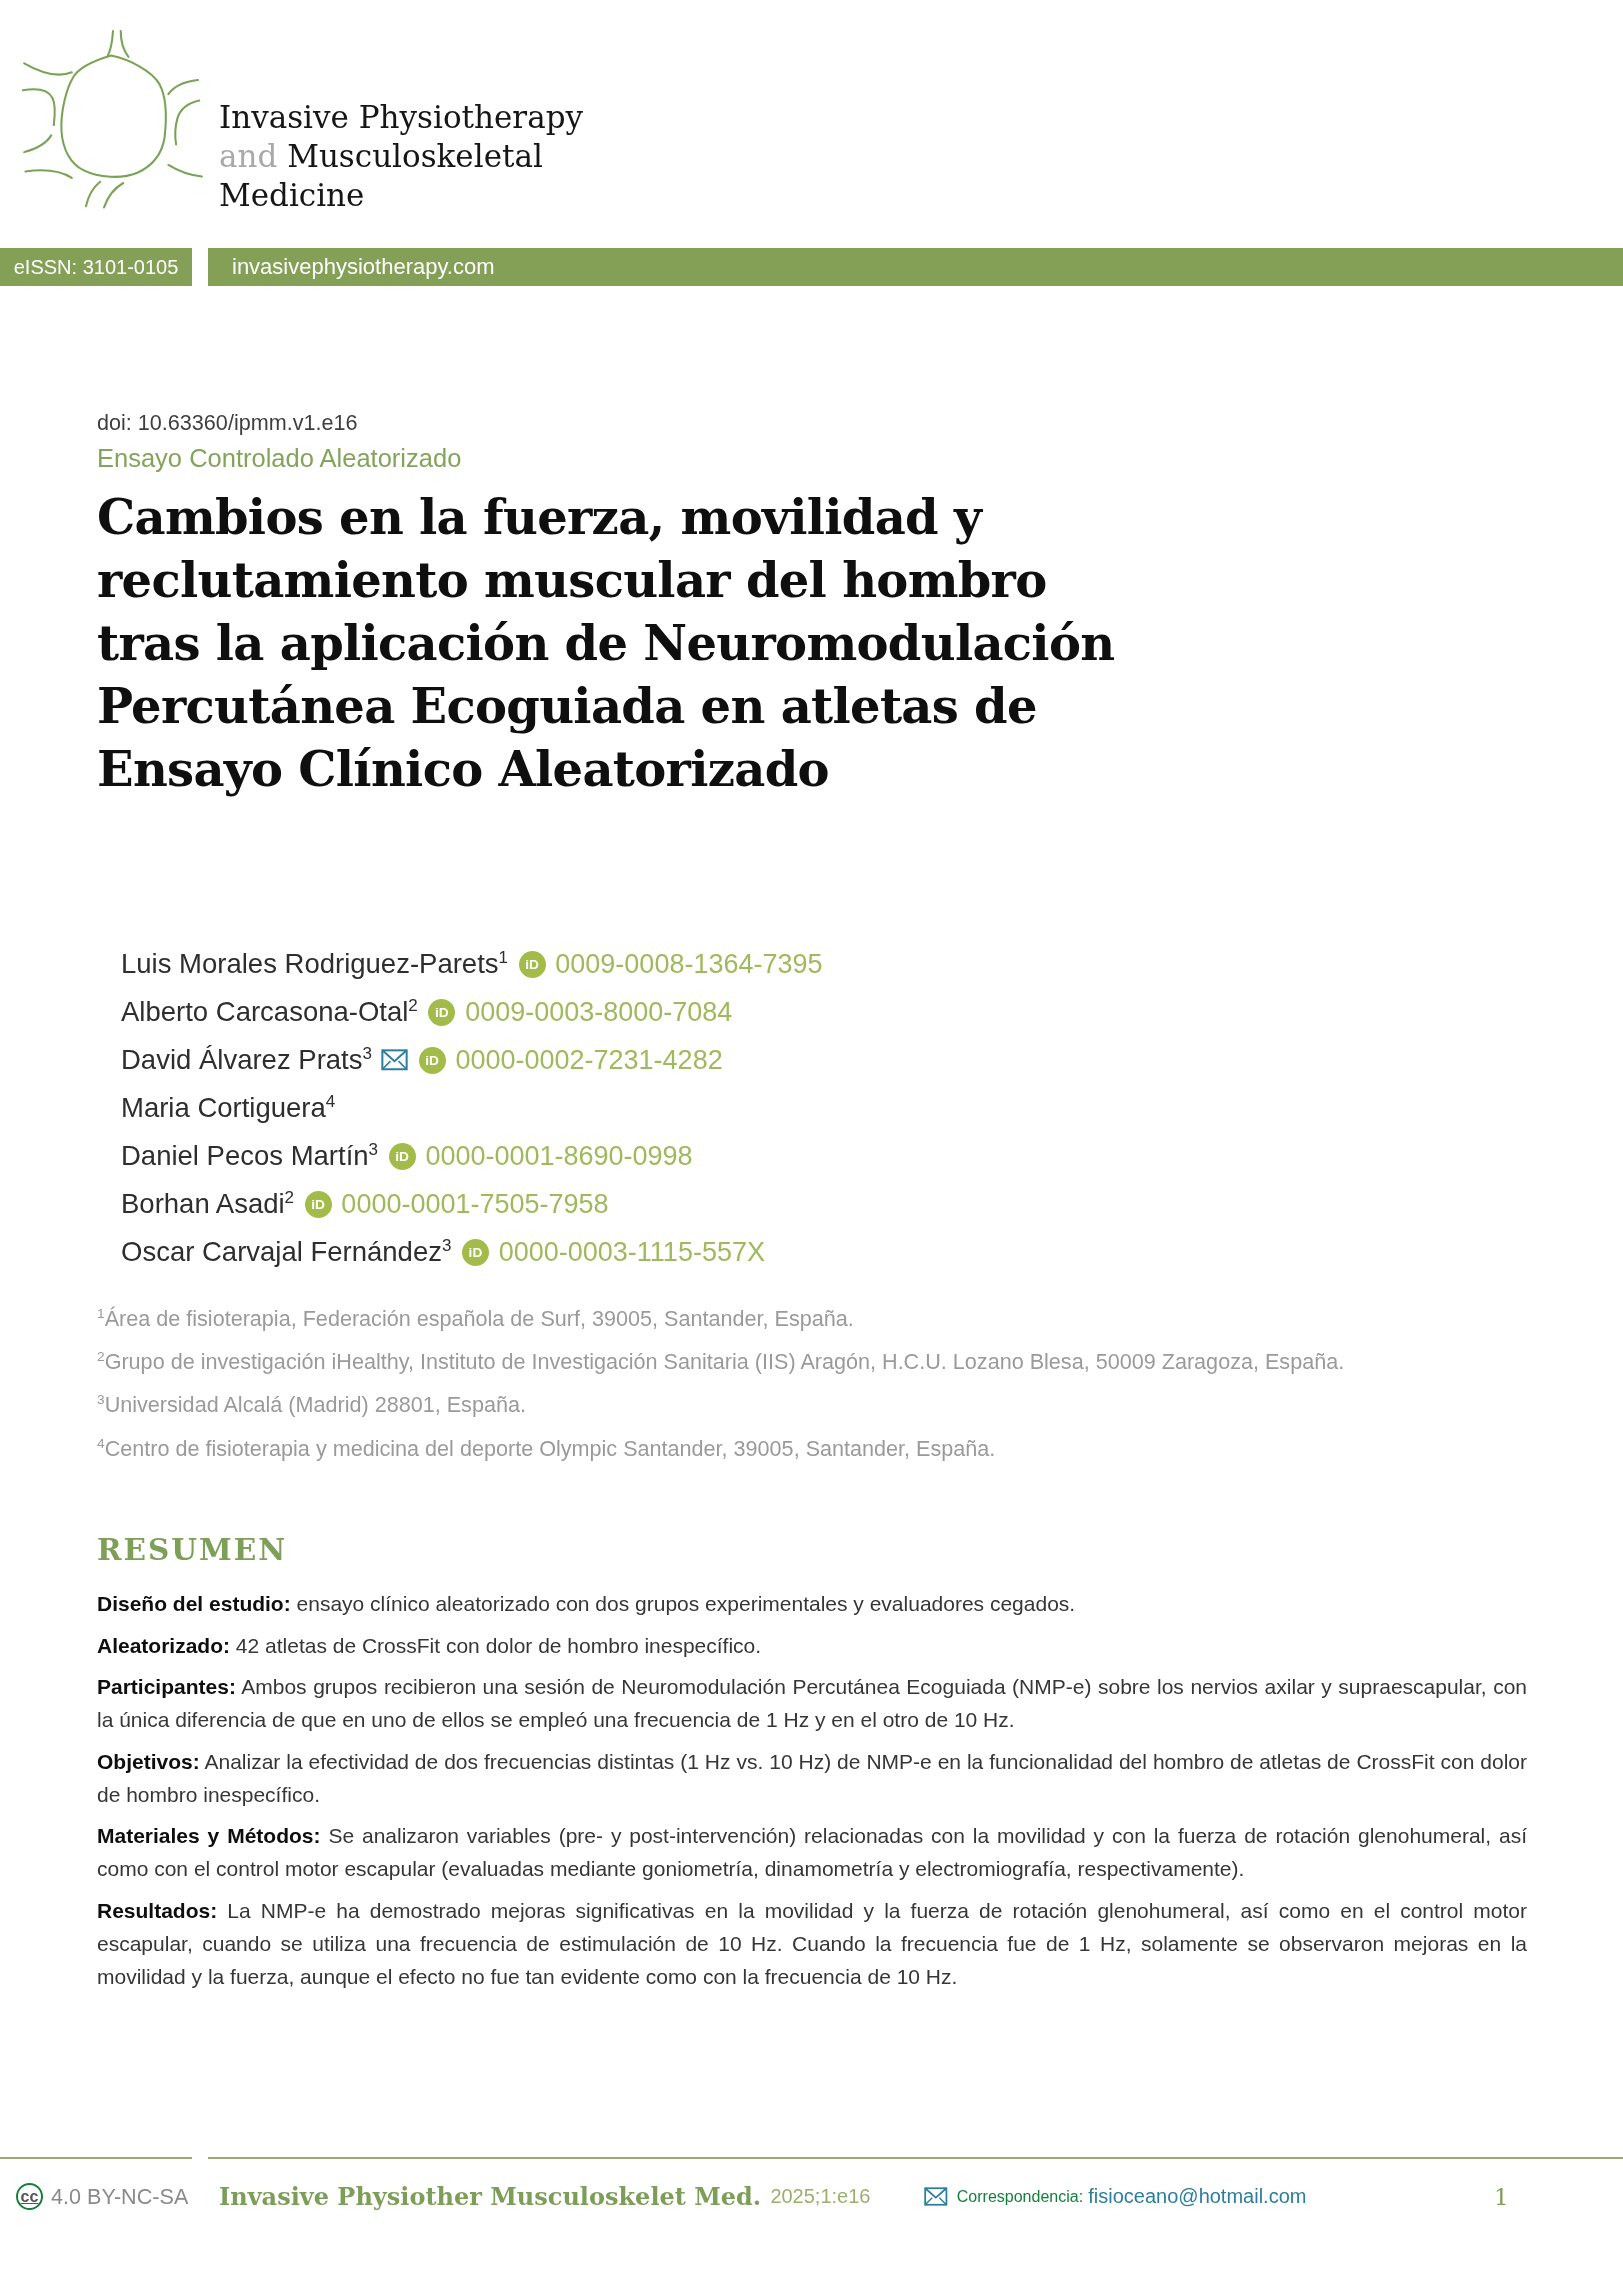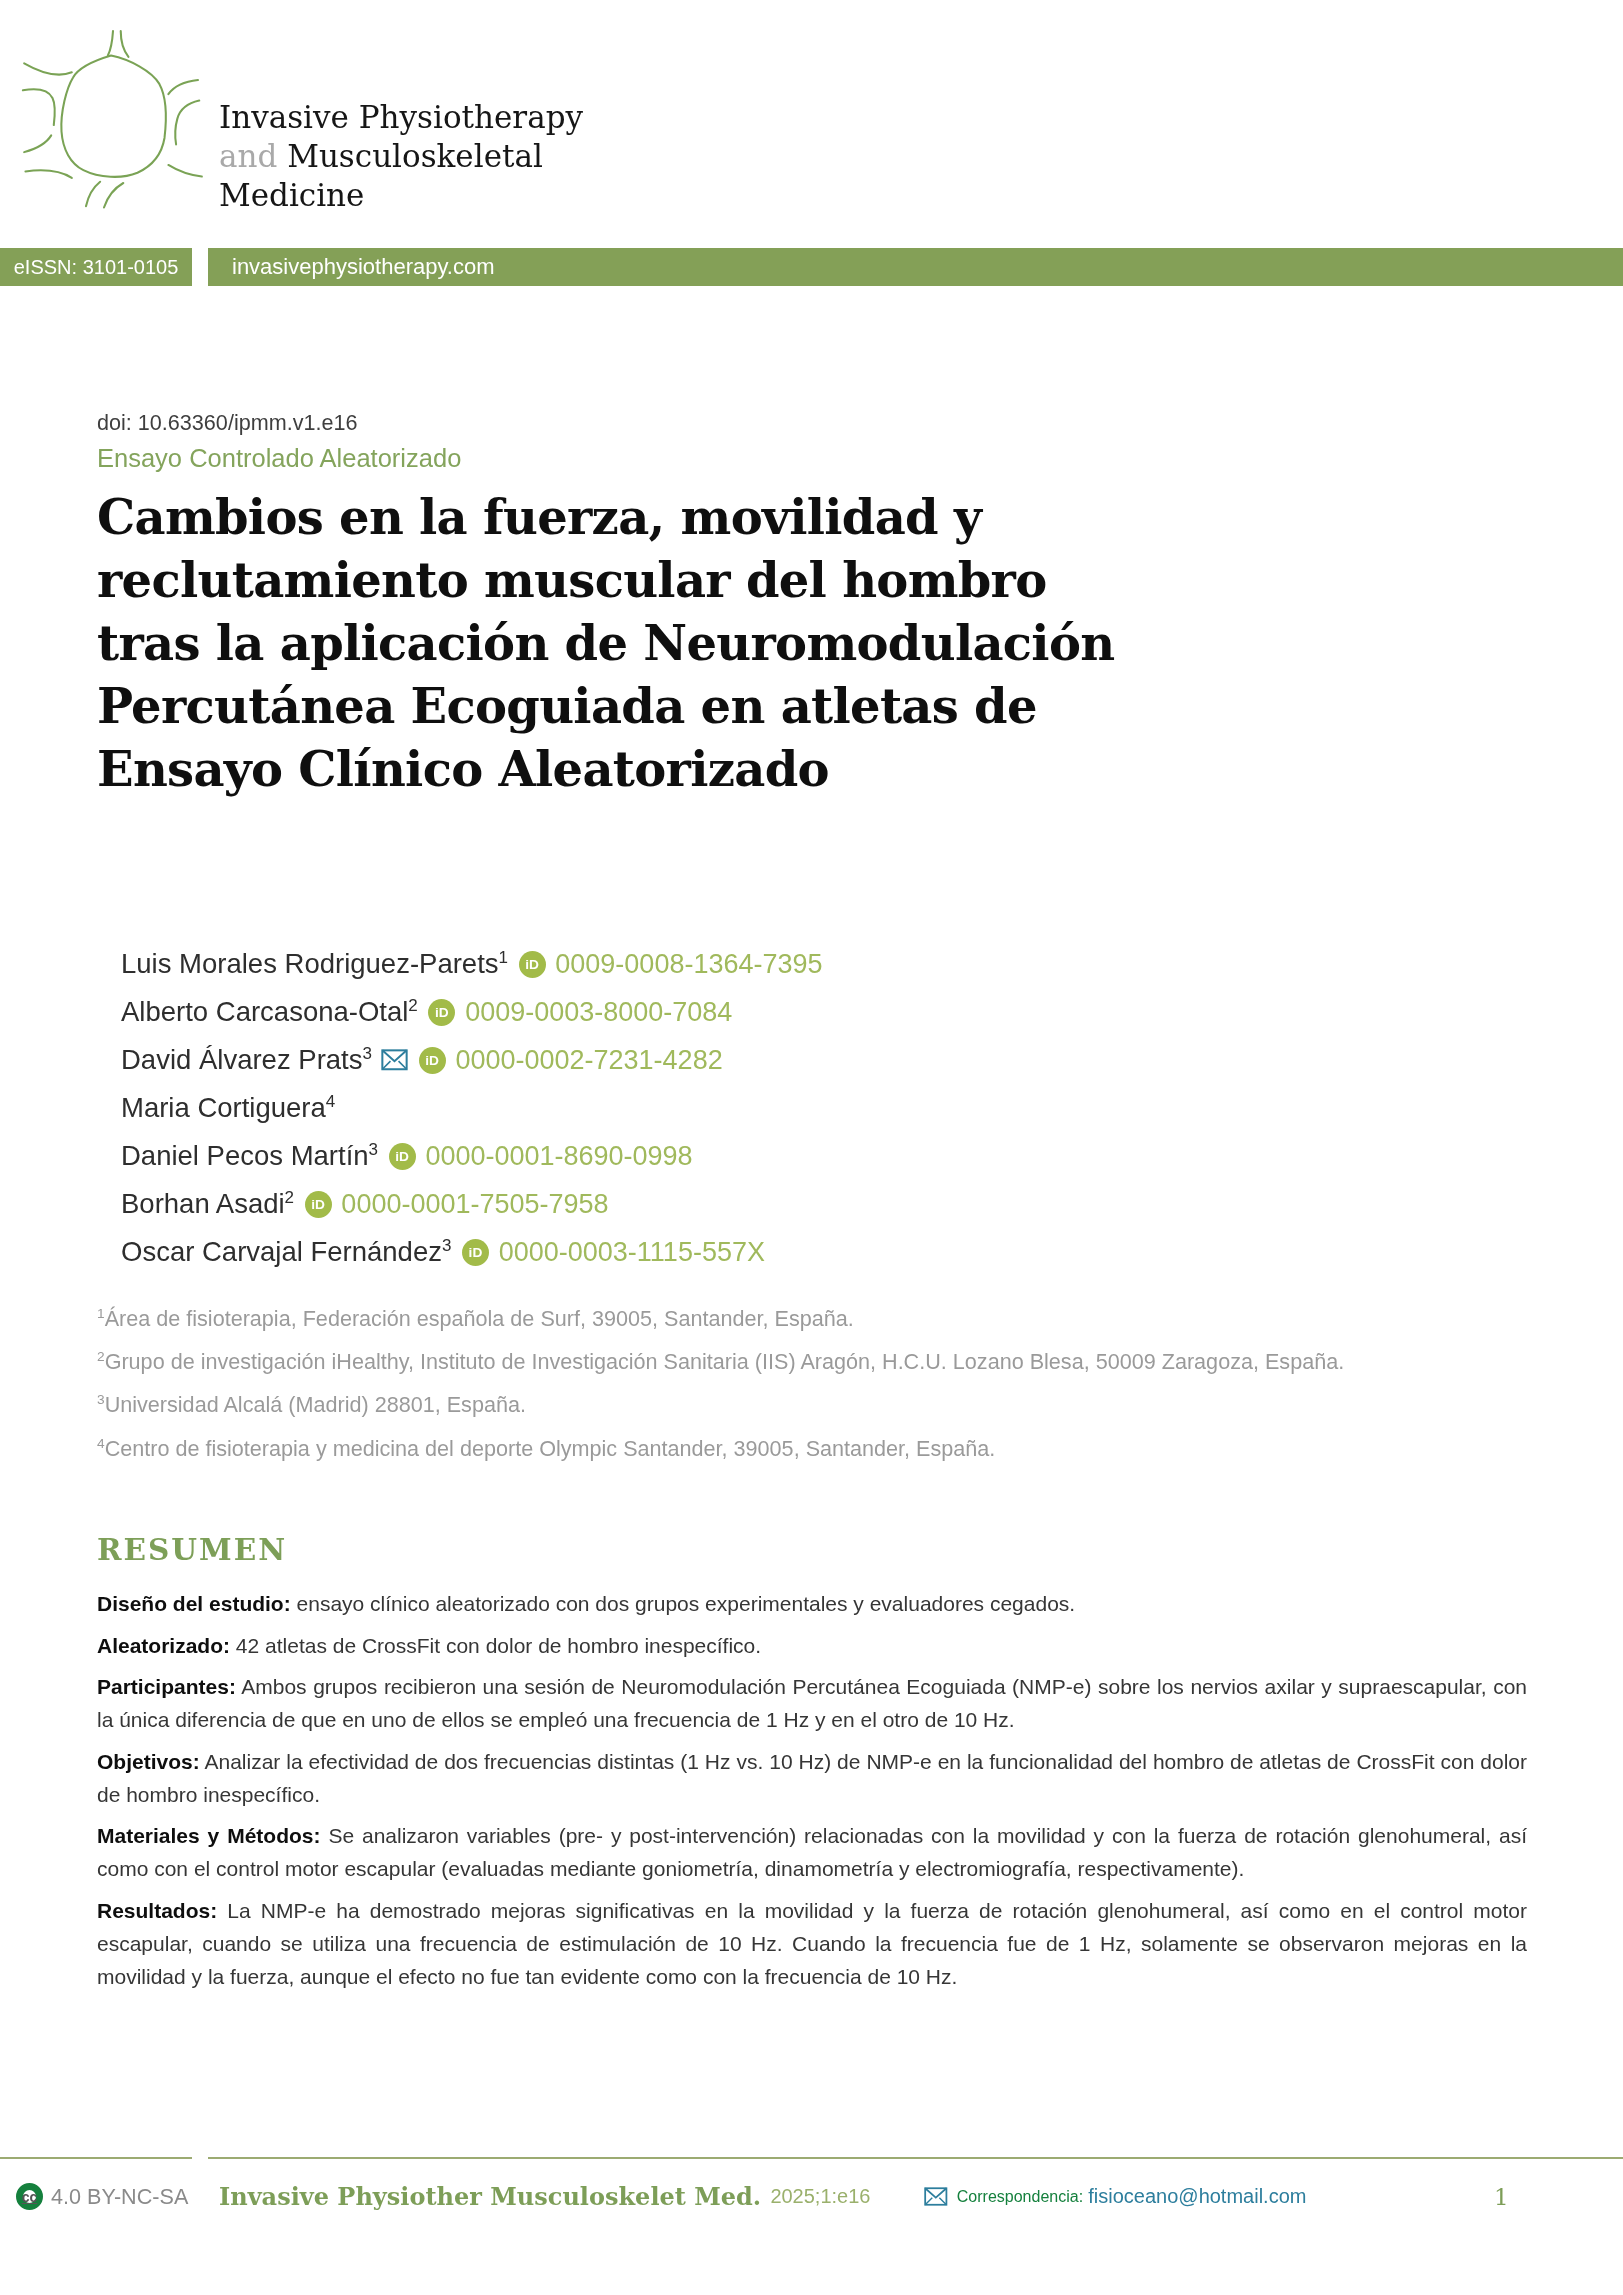--- a/index.html
+++ b/index.html
@@ -45,22 +45,22 @@
             color:#363636;text-align:justify;}
   .abstract p{margin:0 0 8.5px 0;}
   .abstract b{color:#0e0e0e;}
 
   
   .rule{position:absolute;top:2157px;height:2px;background:#9cab72;}
   .rule-left{left:0;width:192px;}
   .rule-right{left:208px;width:1415px;}
   .footer-item{position:absolute;top:2180px;display:flex;align-items:center;height:33px;}
   .cc-group{left:15.7px;}
-  .cc-icon{width:27.5px;height:27.5px;border-radius:50%;border:7px solid #15803d;color:#555;
-           display:flex;align-items:center;justify-content:center;font-weight:700;font-size:14px;
+  .cc-icon{width:27.5px;height:27.5px;border-radius:50%;border:2px solid #15803d;color:#555;
+           display:flex;align-items:center;justify-content:center;font-weight:700;font-size:16px;
            box-sizing:border-box;margin-right:7.9px;text-decoration:underline;}
   .license{font-size:21.6px;color:#8a8a8a;}
   .journal-ref-group{left:219px;}
   .journal-ref{font-family:"DejaVu Serif","Liberation Serif",serif;font-weight:700;font-size:24px;color:#7d9e58;text-align:right;}
   .cite{font-size:20px;color:#9ab06c;margin-left:9.2px;}
   .corr-group{left:915px;}
   .corr-label{font-size:16px;color:#15803d;margin-left:9px;}
   .corr-email{font-size:20px;color:#2d7e9d;margin-left:5.2px;}
   .page-num{left:1494px;font-family:"DejaVu Serif","Liberation Serif",serif;font-size:23px;color:#7d9e58;}
 </style>

